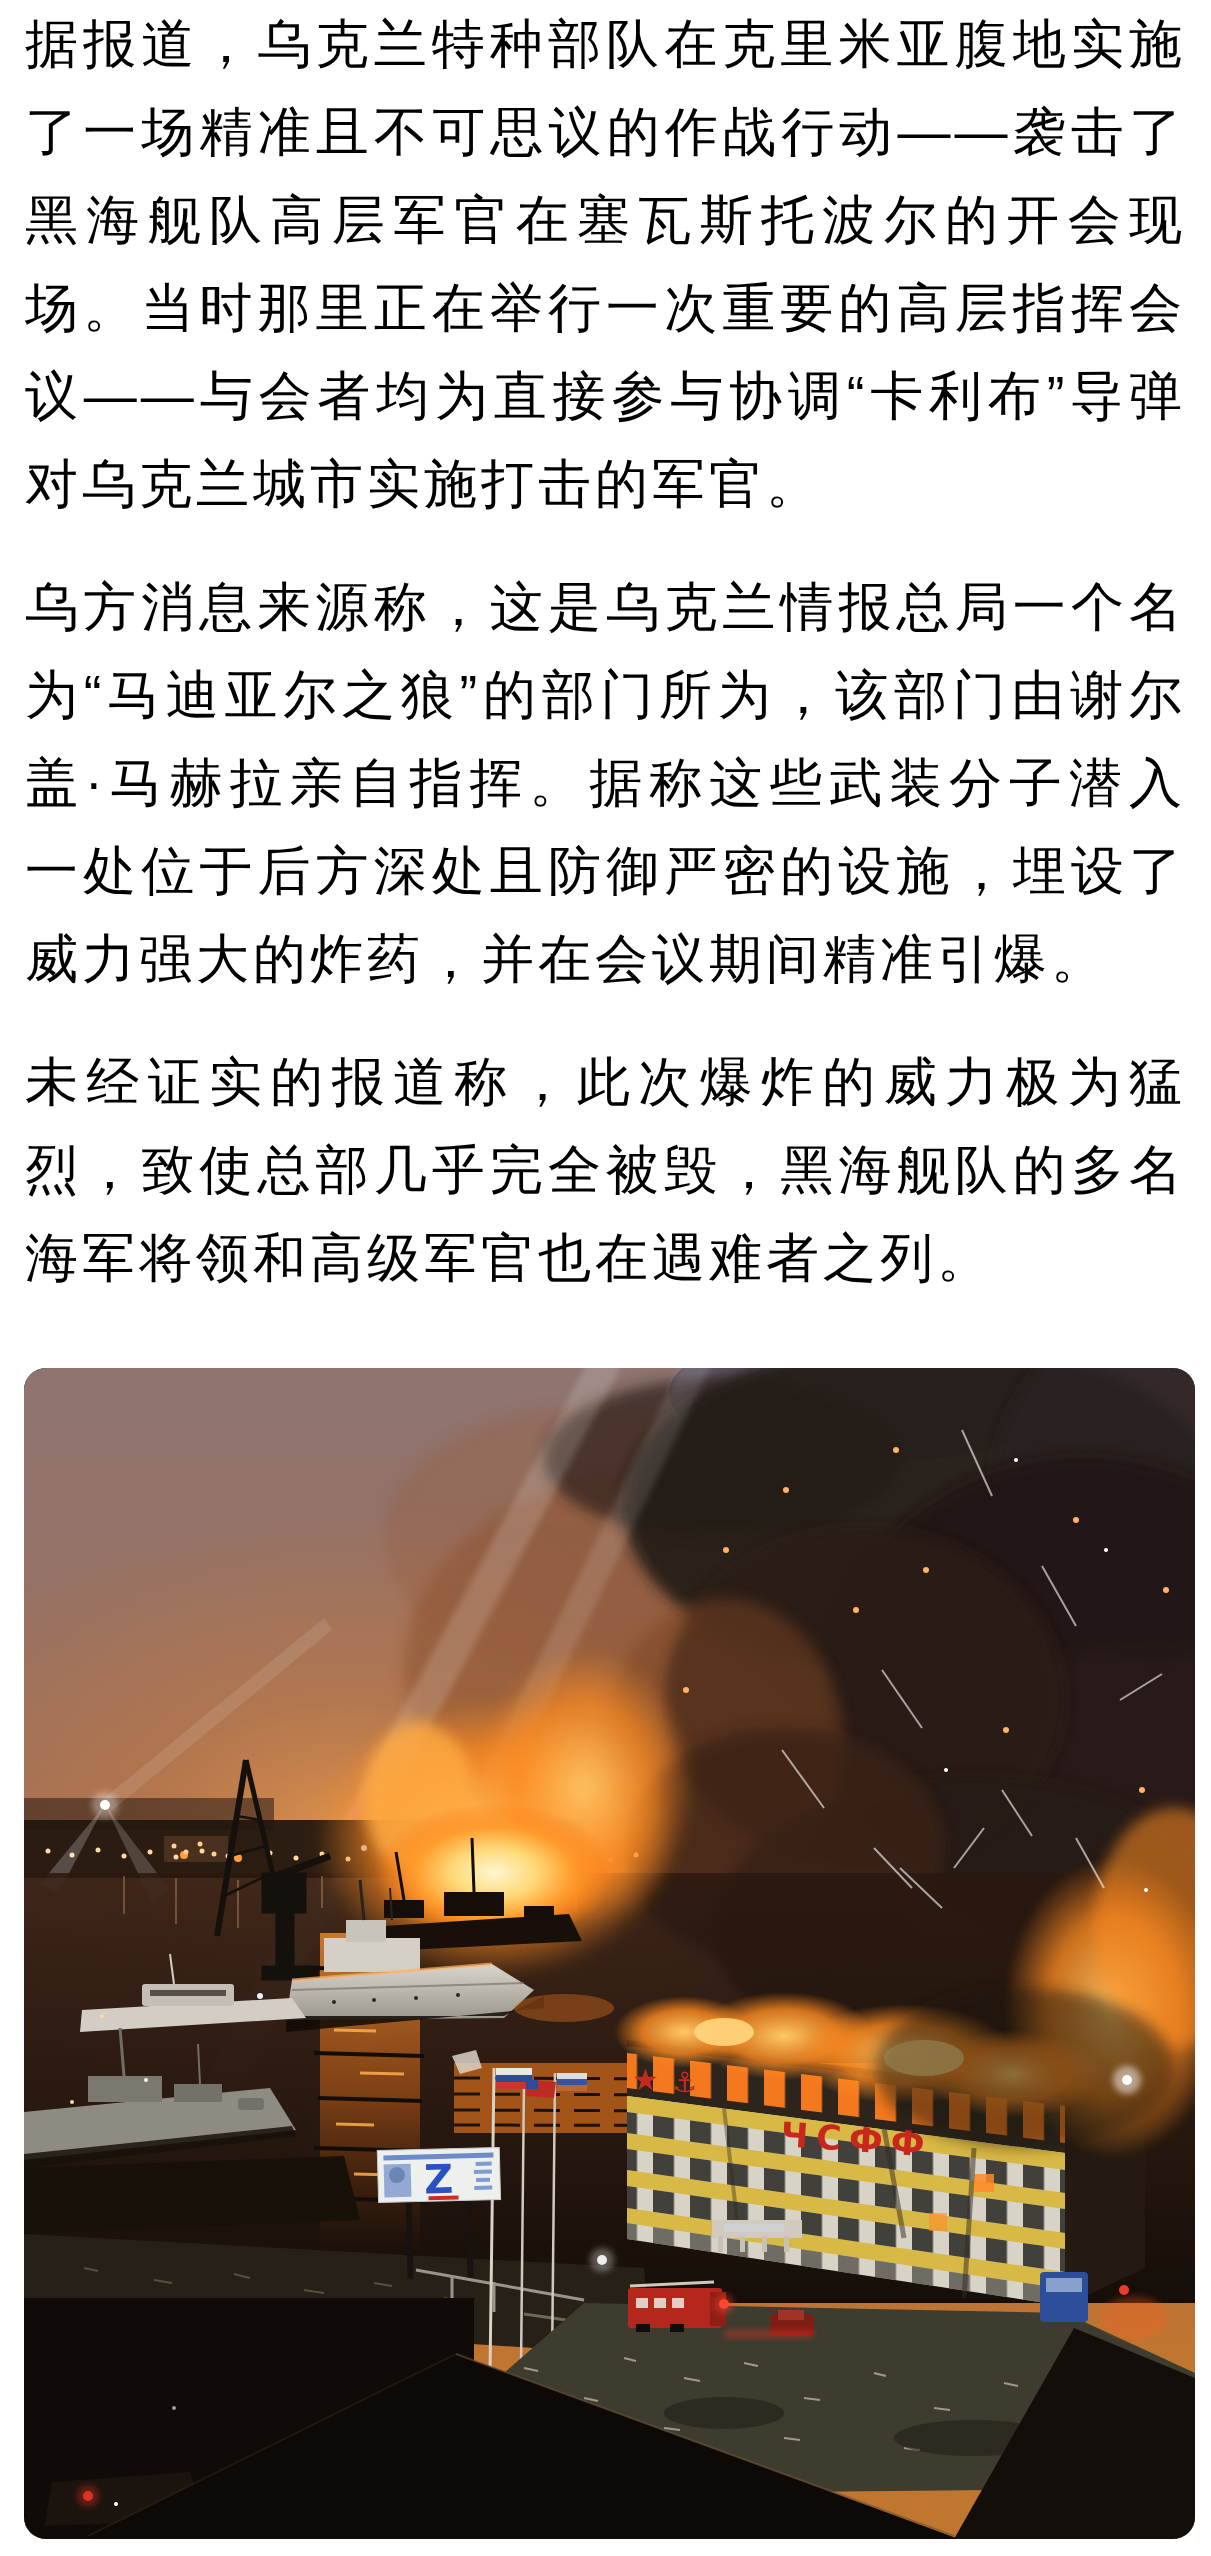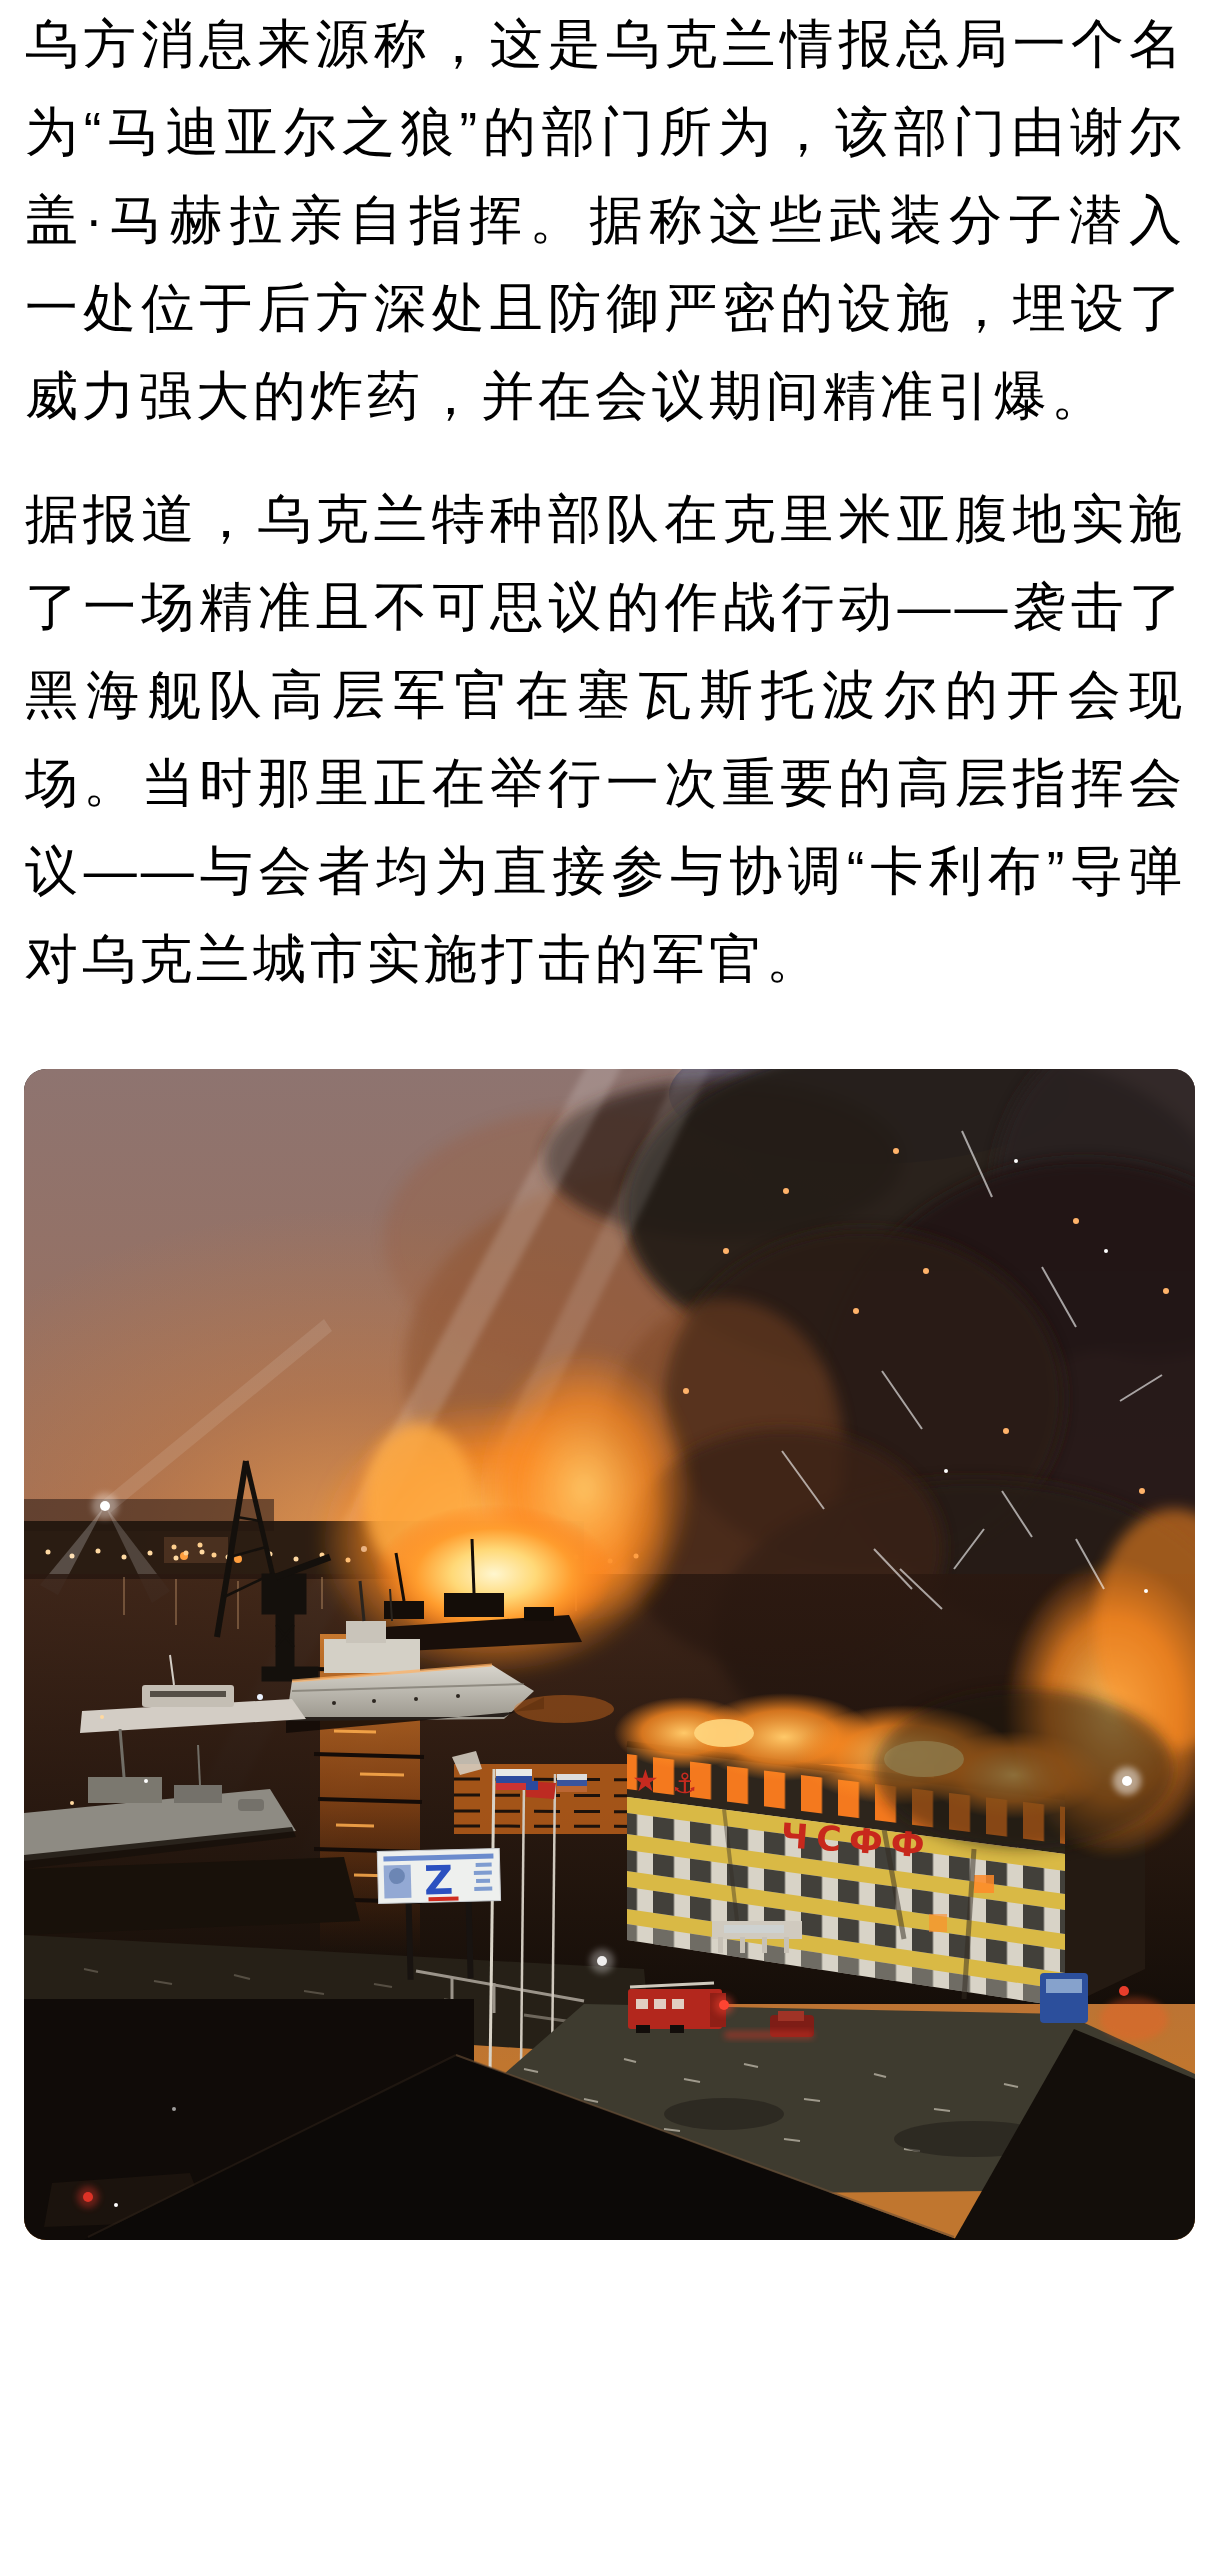--- a/index.html
+++ b/index.html
@@ -19,22 +19,23 @@
     border-radius:22px;
     overflow:hidden;
     background:#1d1410;
   }
   .photo-wrap svg{display:block;width:100%;height:100%;}
 </style>
 </head>
 <body>
 
 <div class="article">
+  <p>据报道，乌克兰特种部队在克里米亚腹地实施了一场精准且不可思议的作战行动——袭击了黑海舰队高层军官在塞瓦斯托波尔的开会现场。当时那里正在举行一次重要的高层指挥会议——与会者均为直接参与协调“卡利布”导弹对乌克兰城市实施打击的军官。</p>
   <p>乌方消息来源称，这是乌克兰情报总局一个名为“马迪亚尔之狼”的部门所为，该部门由谢尔盖·马赫拉亲自指挥。据称这些武装分子潜入一处位于后方深处且防御严密的设施，埋设了威力强大的炸药，并在会议期间精准引爆。</p>
-  <p>据报道，乌克兰特种部队在克里米亚腹地实施了一场精准且不可思议的作战行动——袭击了黑海舰队高层军官在塞瓦斯托波尔的开会现场。当时那里正在举行一次重要的高层指挥会议——与会者均为直接参与协调“卡利布”导弹对乌克兰城市实施打击的军官。</p>
+  <p>未经证实的报道称，此次爆炸的威力极为猛烈，致使总部几乎完全被毁，黑海舰队的多名海军将领和高级军官也在遇难者之列。</p>
 </div>
 
 <div class="photo-wrap">
 <svg viewBox="0 0 1171 1171" preserveAspectRatio="none">
   <defs>
     <linearGradient id="sky" x1="0" y1="0" x2="0" y2="1">
       <stop offset="0" stop-color="#8e7470"></stop>
       <stop offset="0.35" stop-color="#9a6f5c"></stop>
       <stop offset="0.6" stop-color="#ad6b45"></stop>
       <stop offset="0.85" stop-color="#c0762f"></stop>

